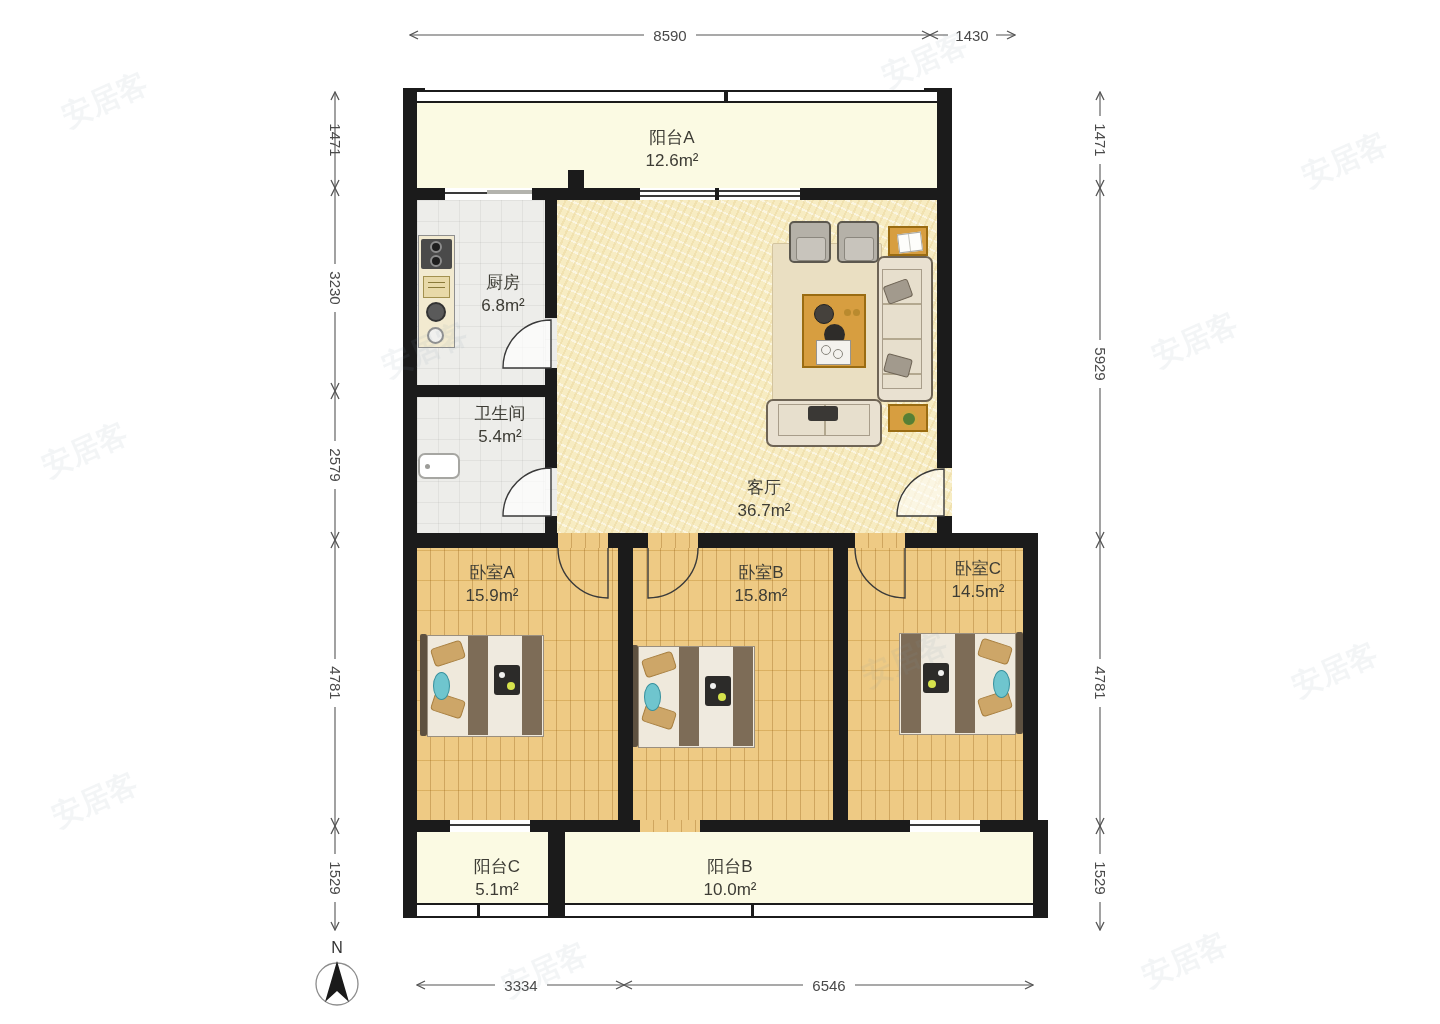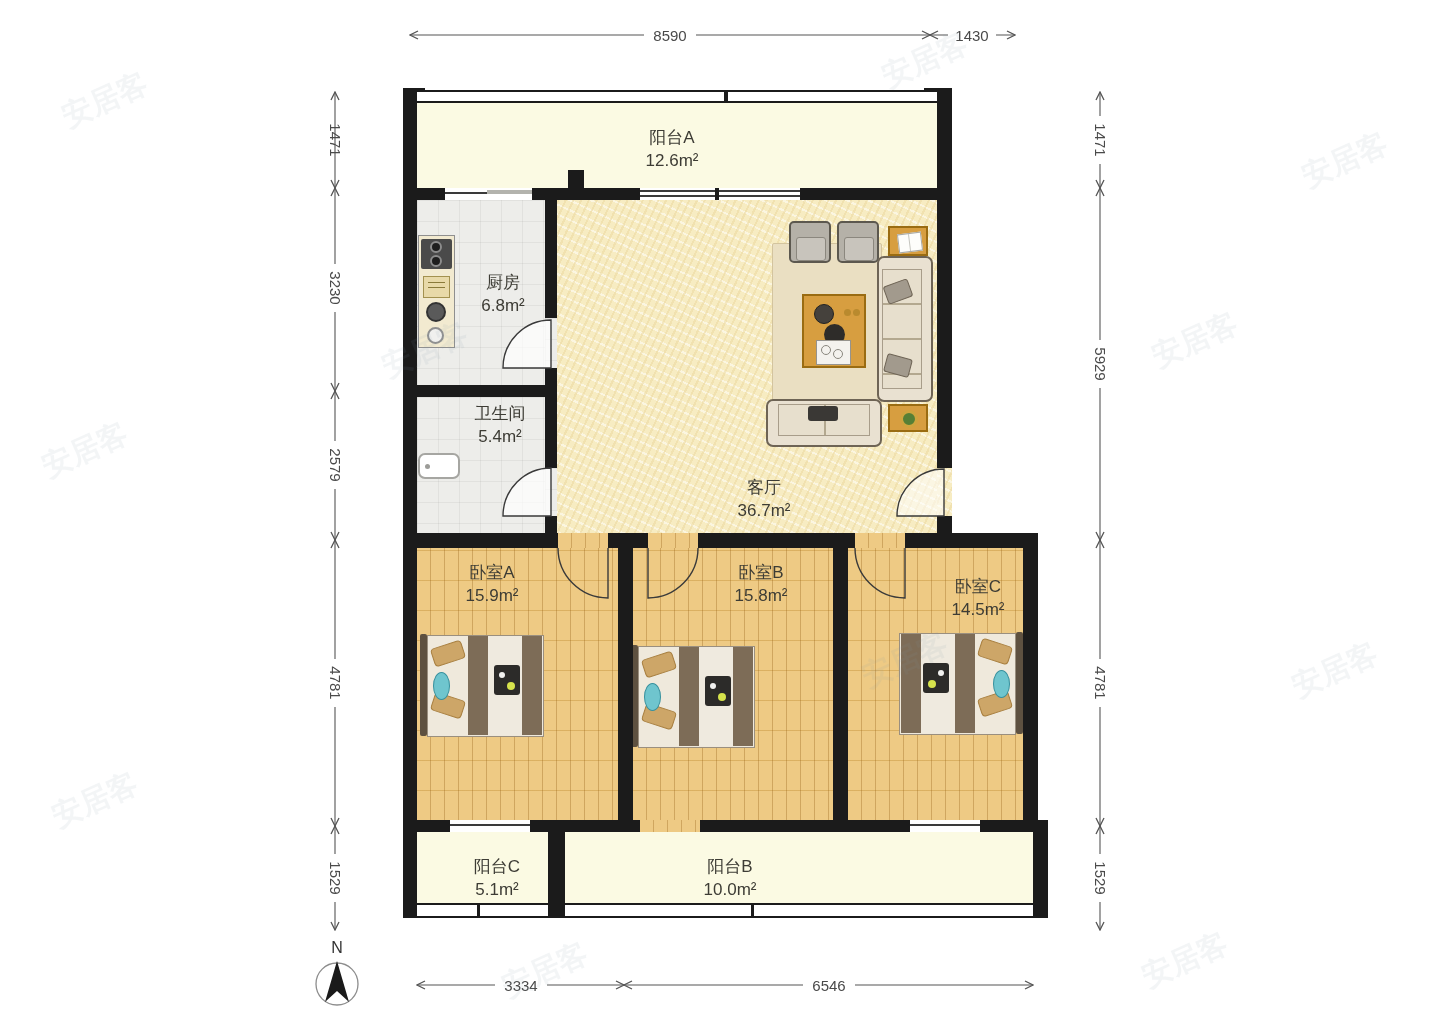--- a/index.html
+++ b/index.html
@@ -237,21 +237,21 @@
     <span>36.7m²</span>
   </div>
   <div class="rlabel" style="left:492px;top:561px">
     <span>卧室A</span><br>
     <span>15.9m²</span>
   </div>
   <div class="rlabel" style="left:761px;top:561px">
     <span>卧室B</span><br>
     <span>15.8m²</span>
   </div>
-  <div class="rlabel" style="left:978px;top:575px">
+  <div class="rlabel" style="left:978px;top:557px">
     <span>卧室C</span><br>
     <span>14.5m²</span>
   </div>
   <div class="rlabel" style="left:497px;top:855px">
     <span>阳台C</span><br>
     <span>5.1m²</span>
   </div>
   <div class="rlabel" style="left:730px;top:855px">
     <span>阳台B</span><br>
     <span>10.0m²</span>

